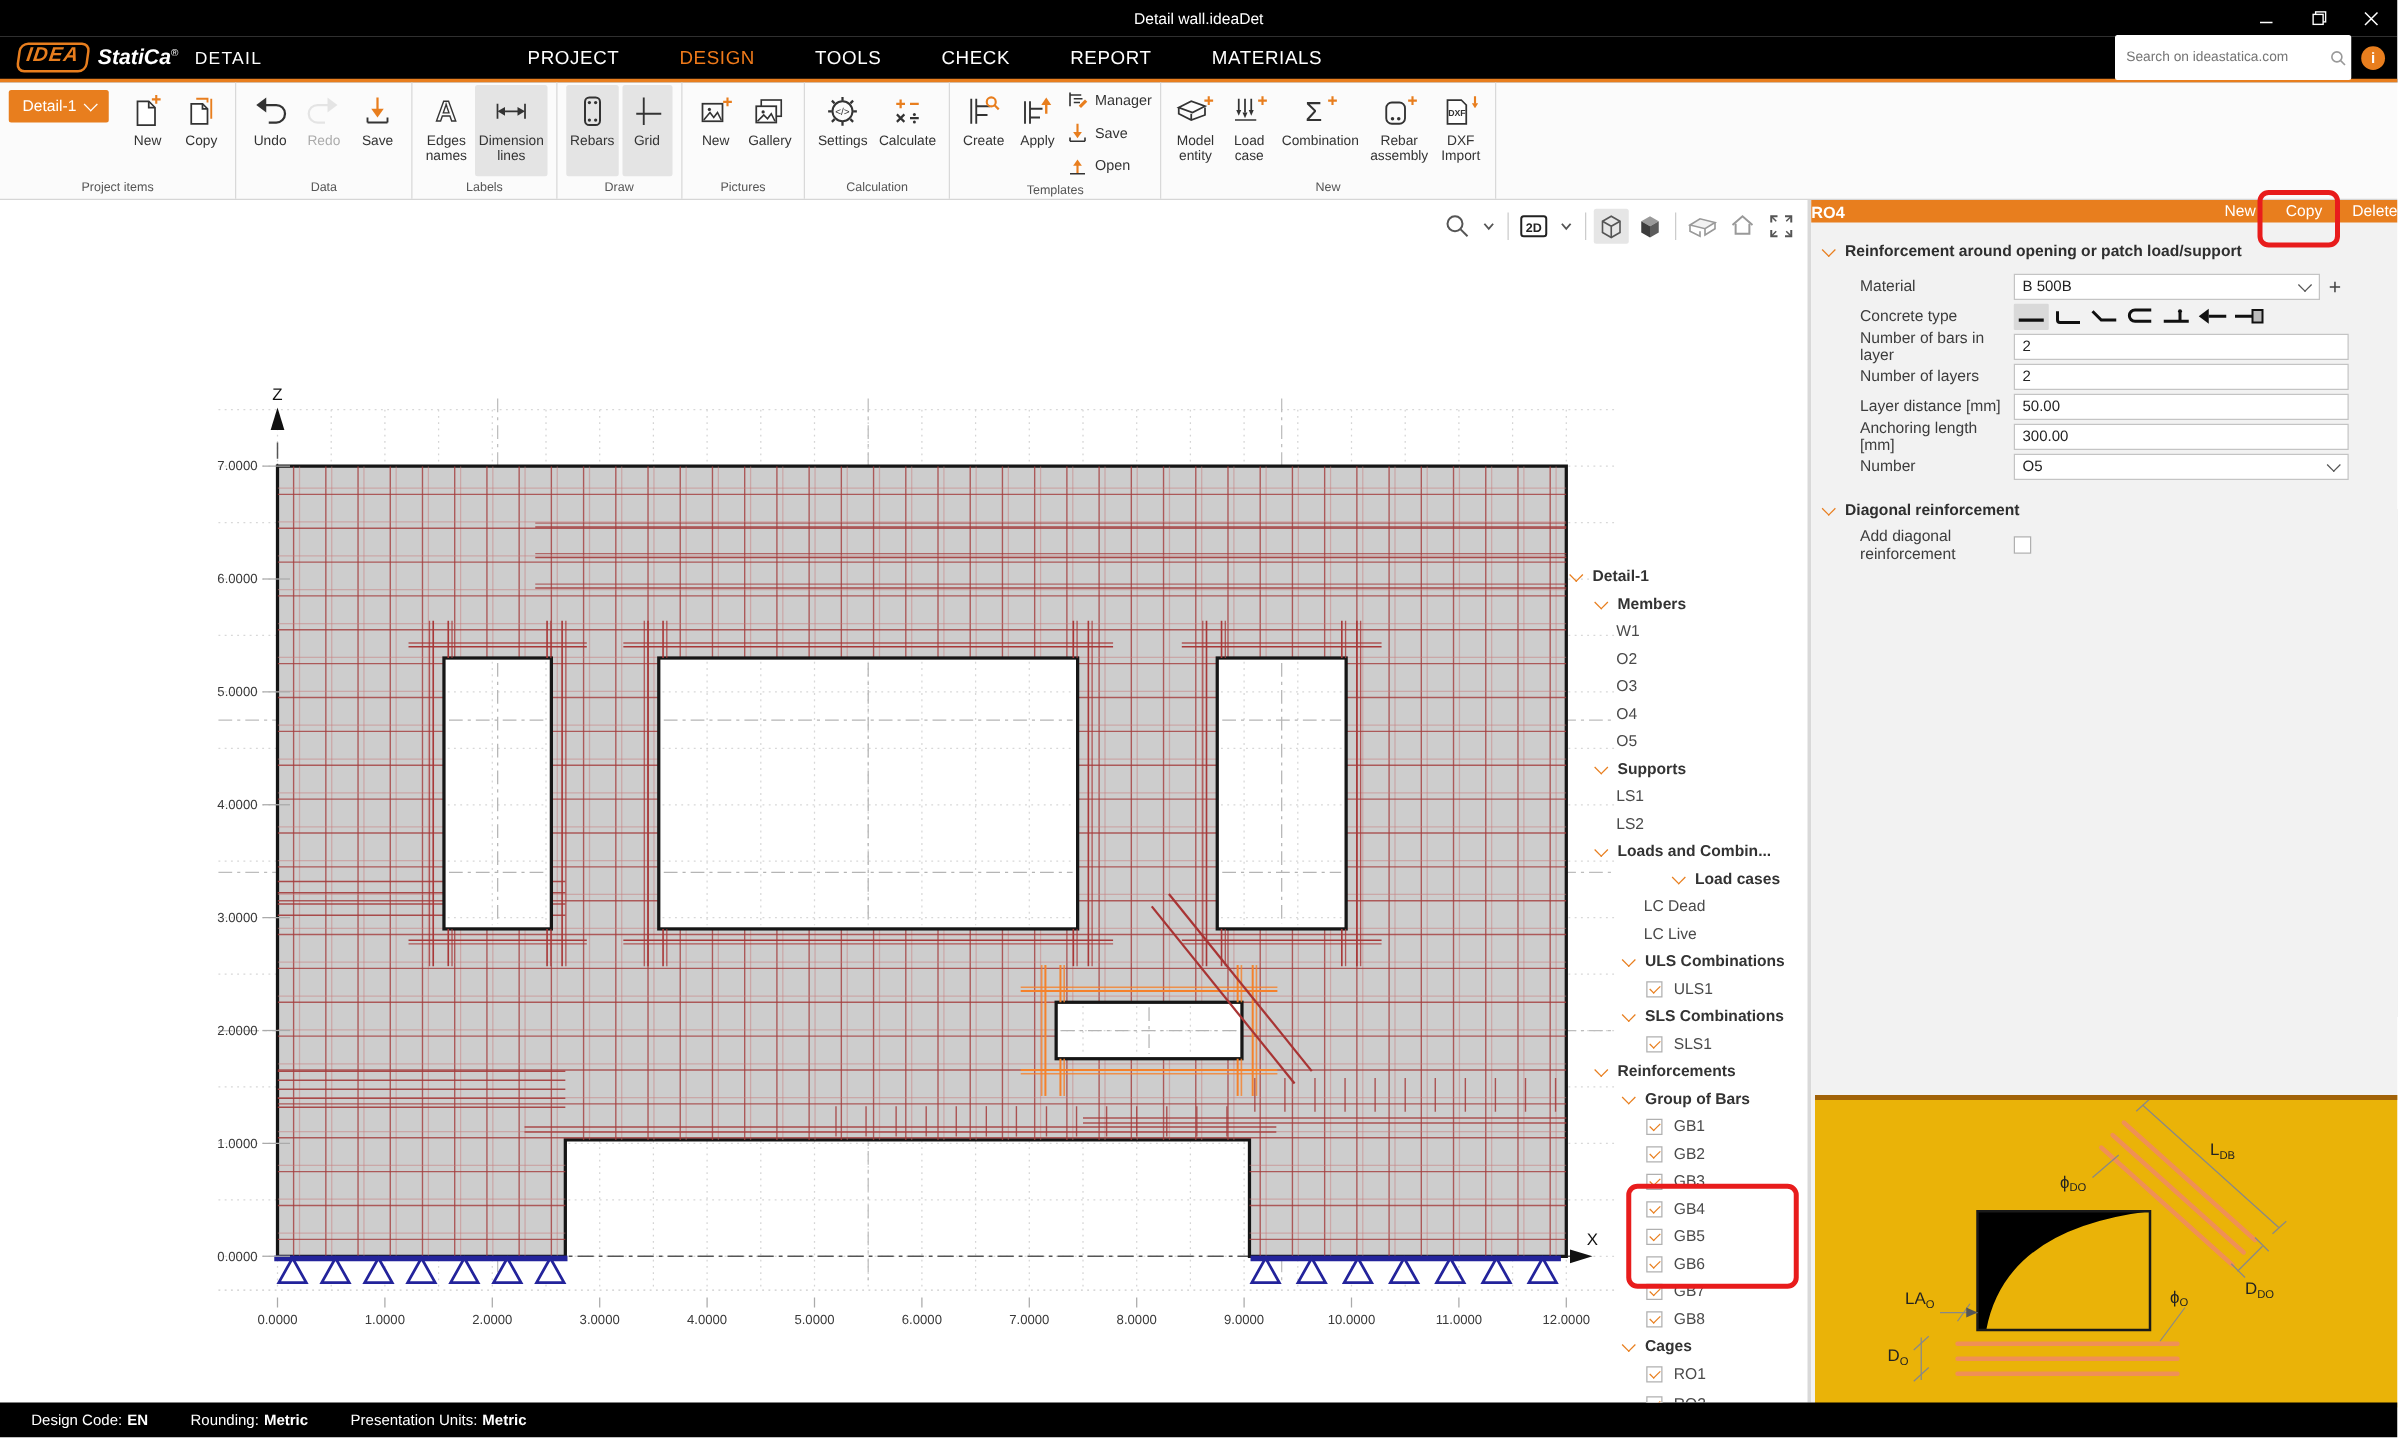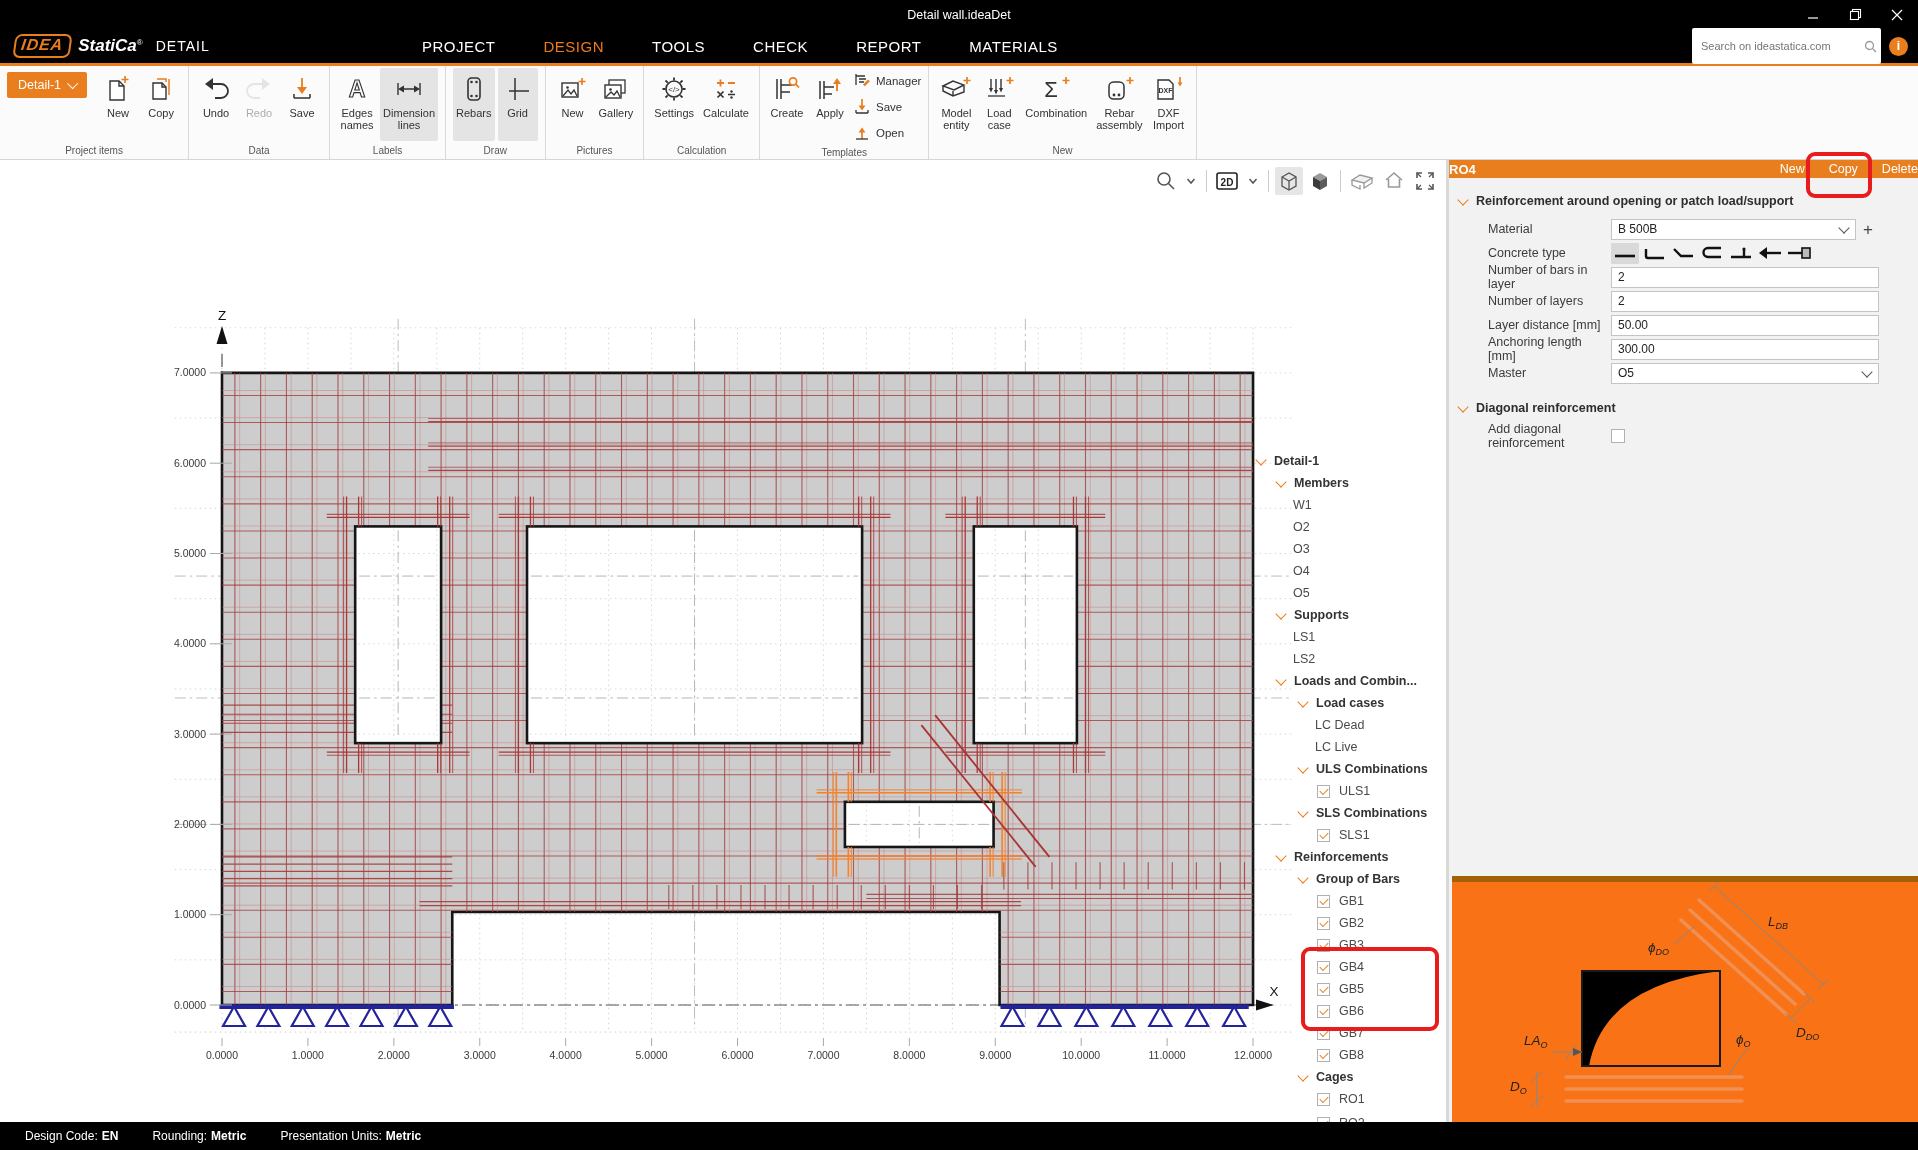--- a/index.html
+++ b/index.html
@@ -81,22 +81,22 @@
   .spin{position:absolute;right:3px;top:1px;bottom:1px;display:flex;flex-direction:column;justify-content:center;gap:1px;}
   .spin i{width:6px;height:6px;border-left:1.4px solid #666;border-bottom:1.4px solid #666;display:block;}
   .spin .up{transform:rotate(135deg);}
   .spin .dn{transform:rotate(-45deg);margin-top:-1px;}
   .selchev{position:absolute;right:7px;width:7px;height:7px;border-left:1.5px solid #555;
     border-bottom:1.5px solid #555;transform:rotate(-45deg);margin-top:-3px;}
   .plusbtn{font-size:17px;color:#444;margin-left:7px;line-height:1;}
   .anchor-row{display:flex;gap:1px;align-items:center;}
   .anchor-ic{width:28px;height:21px;display:flex;align-items:center;justify-content:center;border-radius:1px;}
   .anchor-ic.selected{background:#d9d9d9;}
-  #diagram-box{position:absolute;left:3px;top:716px;width:466px;height:246px;background:#f97316;
-    border-top:6px solid #a16207;font-style:italic;}
+  #diagram-box{position:absolute;left:3px;top:716px;width:466px;height:246px;background:#eab308;
+    border-top:4px solid #a16207;}
   
   .red-annot{position:absolute;border:4px solid #e81c1c;border-radius:9px;z-index:20;pointer-events:none;}
   
   #statusbar{position:absolute;left:0;right:0;bottom:0;height:28px;background:#000;color:#fff;
     display:flex;align-items:center;font-size:12px;gap:34px;padding-left:25px;}
   .st-item b{margin-left:4px;}
   svg text{font-family:"Liberation Sans",sans-serif;}
 </style>
 </head>
 <body>
@@ -957,21 +957,21 @@
       <div class="trow" style="padding-left: 38px;">
         <span>LS1</span>
       </div>
       <div class="trow" style="padding-left: 38px;">
         <span>LS2</span>
       </div>
       <div class="trow bold" style="padding-left: 22px;">
         <span class="chev"></span>
         <span>Loads and Combin...</span>
       </div>
-      <div class="trow bold" style="padding-left: 44px;">
+      <div class="trow bold" style="padding-left: 44px; margin-left: 40px;">
         <span class="chev"></span>
         <span>Load cases</span>
       </div>
       <div class="trow" style="padding-left: 60px;">
         <span>LC Dead</span>
       </div>
       <div class="trow" style="padding-left: 60px;">
         <span>LC Live</span>
       </div>
       <div class="trow bold" style="padding-left: 44px;">
@@ -1163,21 +1163,21 @@
       </div>
       <div class="prow">
         <div class="plabel">Anchoring length [mm]</div>
         <div class="pctrl">
           <div class="pinput">
             <span>300.00</span>
           </div>
         </div>
       </div>
       <div class="prow">
-        <div class="plabel">Master</div>
+        <div class="plabel">Number</div>
         <div class="pctrl">
           <div class="pinput">
             <span>O5</span>
             <span class="selchev"></span>
           </div>
         </div>
       </div>
       <div class="sec-head">
         <span class="chev"></span>
         <span>Diagonal reinforcement</span>

